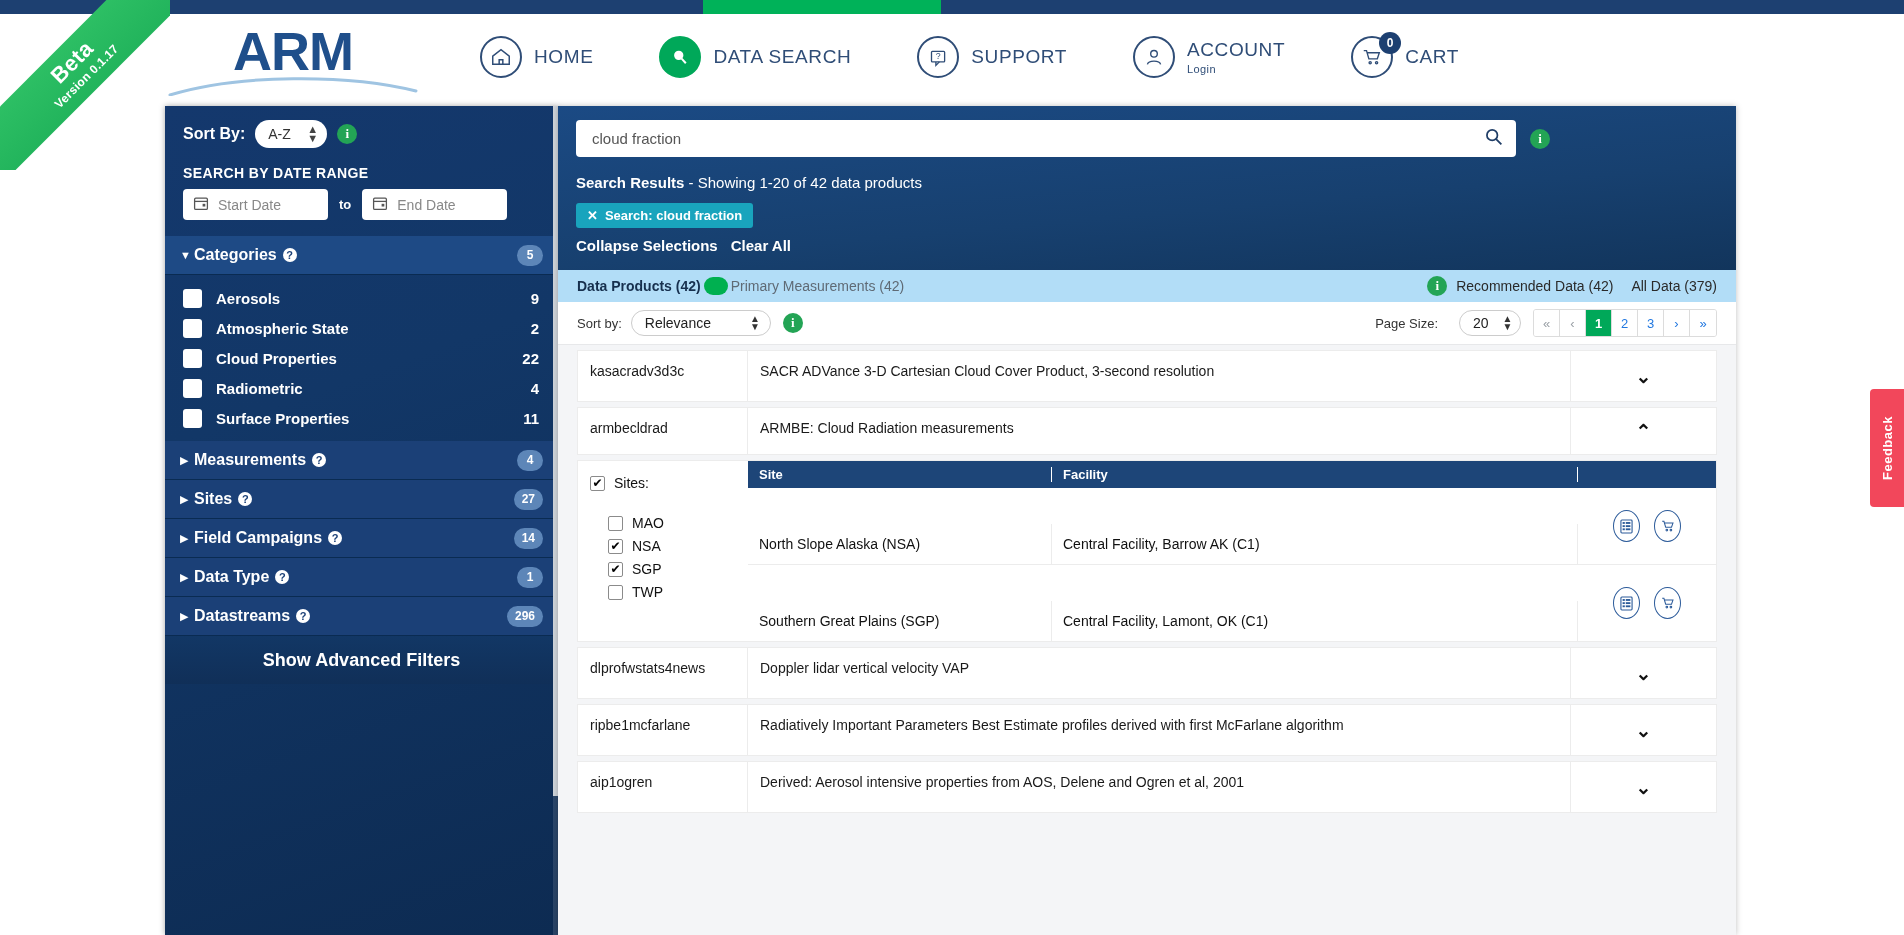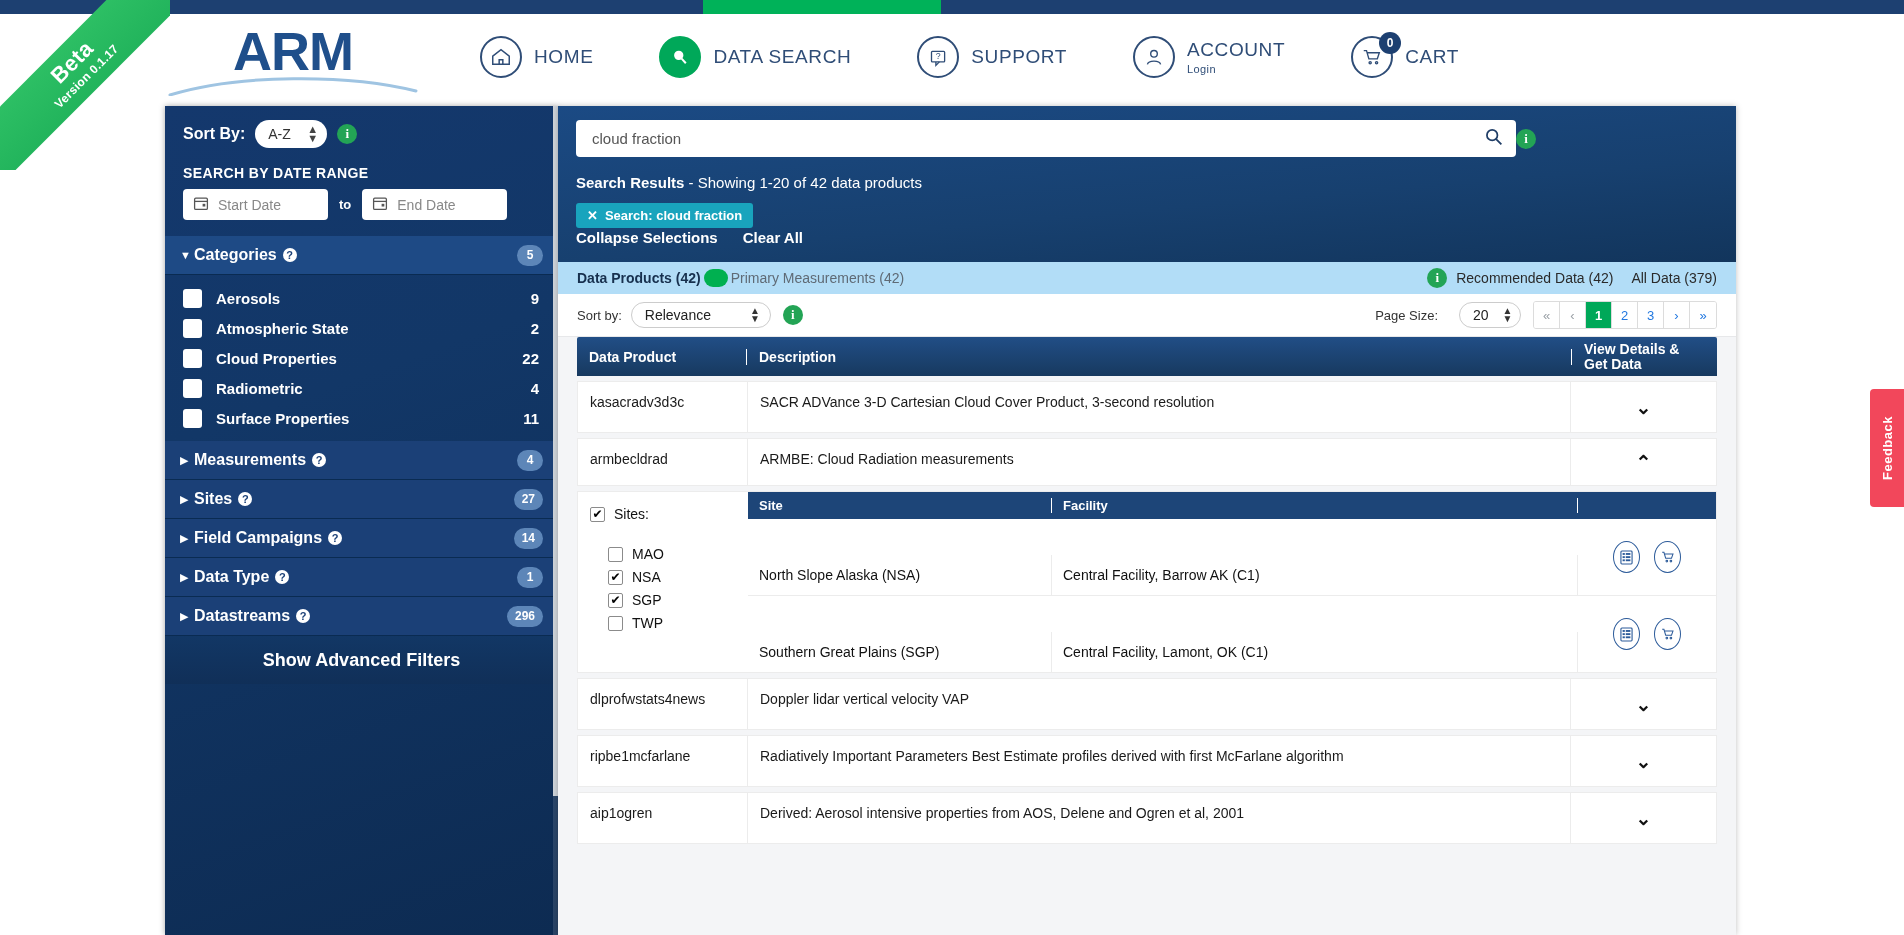--- a/index.html
+++ b/index.html
@@ -125,39 +125,39 @@
 
   
   .main {
     position: absolute; left: 558px; top: 0; width: 1178px; height: 829px;
     background: #f4f5f7; box-shadow: 0 0 6px rgba(0,0,0,.25);
   }
   .search-block {
     background: linear-gradient(175deg,#1b4a84 0%, #17406f 60%, #12355c 100%);
     padding: 14px 18px 16px 18px;
   }
-  .search-row { display: flex; align-items: center; }
+  .search-row { display: flex; align-items: center; gap: 14px; }
   .search-input-wrap {
     flex: 1; background: #fff; border-radius: 4px; height: 37px;
     display: flex; align-items: center; padding: 0 12px 0 16px; max-width: 940px;
   }
   .search-input-wrap input {
     flex: 1; border: none; outline: none; font-size: 15px; color: #555;
     font-family: "Liberation Sans", sans-serif; background: transparent;
   }
   .srch-ico { color: #1f3d66; font-size: 19px; cursor: pointer; }
   .results-line { margin-top: 17px; font-size: 15px; color: #fff; }
   .results-line b { font-weight: bold; }
   .chip {
     display: inline-flex; align-items: center; gap: 7px; margin-top: 12px;
     background: #19a4bd; color: #fff; border-radius: 3px; height: 25px;
     padding: 0 11px; font-size: 13px; font-weight: bold; cursor: pointer;
   }
   .chip .x { font-size: 13px; font-weight: bold; }
-  .links-row { margin-top: 1px; display: flex; gap: 25px; }
+  .links-row { margin-top: 9px; display: flex; gap: 13px; }
   .links-row span { font-size: 15px; font-weight: bold; color: #fff; cursor: pointer; }
 
   
   .toggle-strip {
     background: #b2ddf7; height: 32px; display: flex; align-items: center;
     padding: 0 19px; font-size: 14px; color: #2a2a2a;
   }
   .tg { display: flex; align-items: center; gap: 3px; cursor: pointer; }
   .tg .pill { width: 24px; height: 18px; border-radius: 9px; background: #00b050; flex: none; }
   .tg .on { font-weight: bold; color: #17304e; }
@@ -512,25 +512,20 @@
             <span class="pg active">1</span>
             <span class="pg">2</span>
             <span class="pg">3</span>
             <span class="pg">›</span>
             <span class="pg">»</span>
           </span>
         </div>
       </div>
 
       <div class="tbl-wrap">
-        <div class="thead">
-          <div class="th c1">Data Product</div>
-          <div class="th c2">Description</div>
-          <div class="th c3">View Details &amp; Get Data</div>
-        </div>
 
         <div class="row tall">
           <div class="cell rc1">kasacradv3d3c</div>
           <div class="cell rc2">SACR ADVance 3-D Cartesian Cloud Cover Product, 3-second resolution</div>
           <div class="rc3">
               <span class="chev">⌄</span>
             </div>
         </div>
 
         <div class="row">

